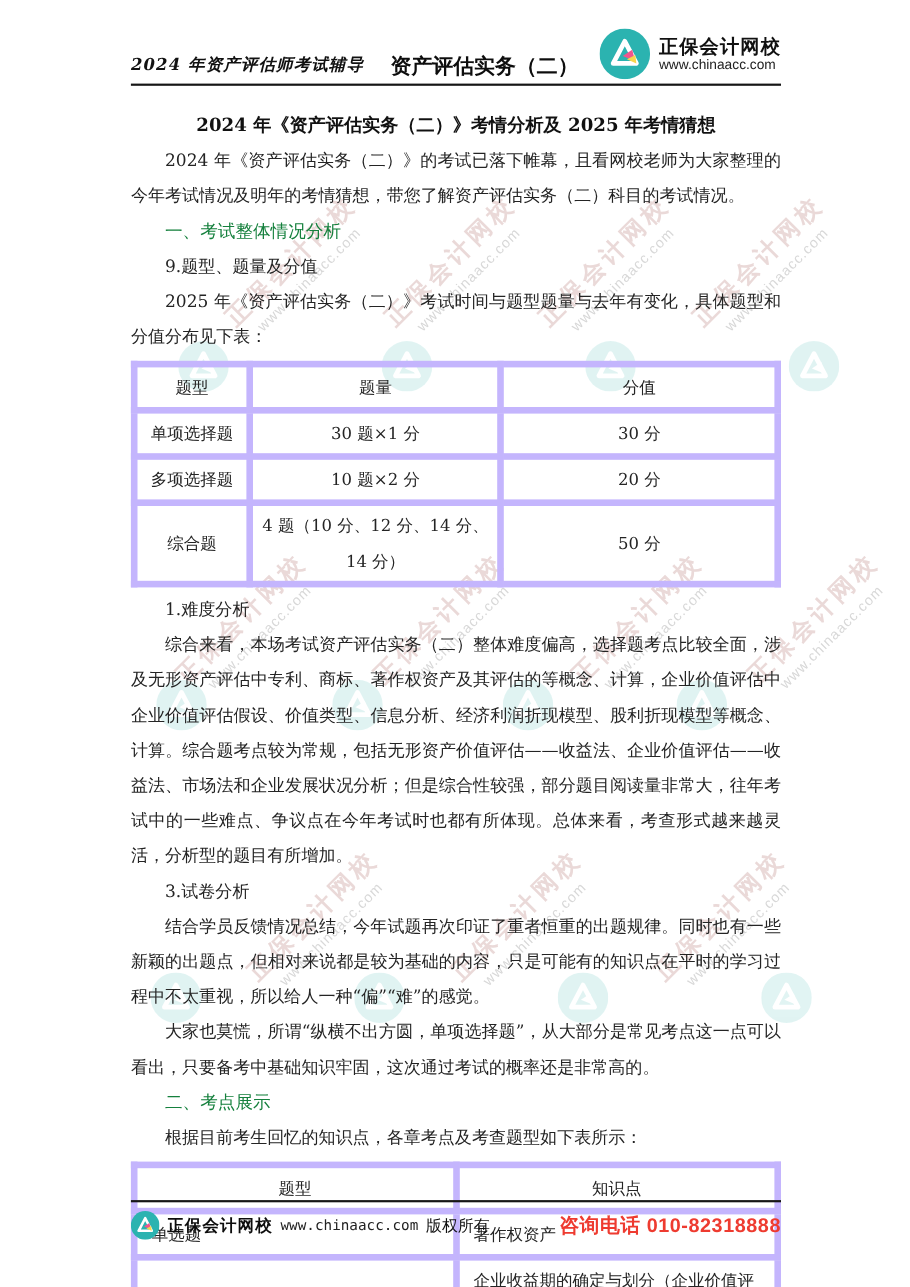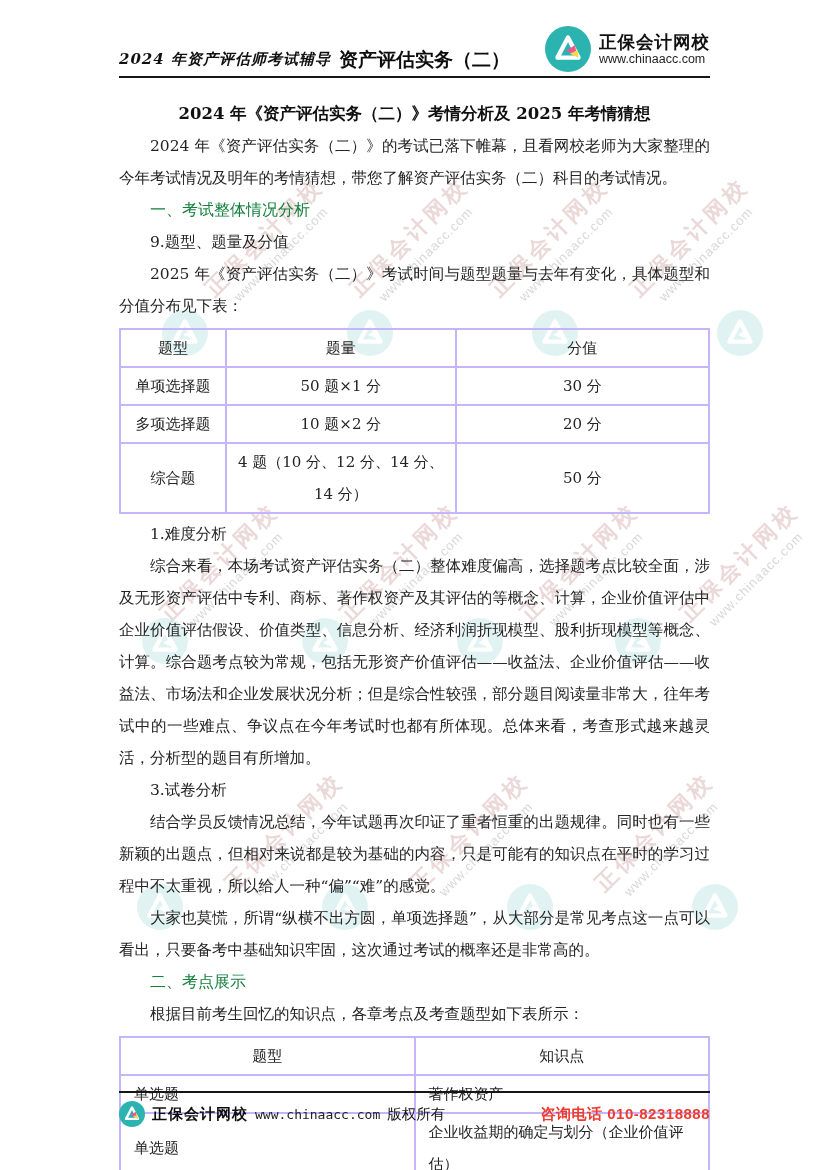--- a/index.html
+++ b/index.html
@@ -15,52 +15,52 @@
   .wm-t { font-size:22px; color:#ead9d8; letter-spacing:4px; font-weight:600;
           font-family:"Liberation Sans",sans-serif; white-space:nowrap; }
   .wm-u { font-size:13px; color:#d8d8d8; letter-spacing:1px; margin-top:1px;
           font-family:"Liberation Sans",sans-serif; }
   .wm-c { position:absolute; z-index:0; opacity:0.5; pointer-events:none; }
   
   .header { position:absolute; left:119px; width:591px; top:0; height:78px;
             border-bottom:2px solid #161616; z-index:2; }
   .hdr-course { position:absolute; left:0; bottom:7px; font-size:15px;
                 font-weight:bold; font-style:italic; letter-spacing:1px; color:#111; }
-  .hdr-subject { position:absolute; left:220px; bottom:3px; font-size:19px;
+  .hdr-subject { position:absolute; left:236px; bottom:3px; font-size:19px;
                  font-weight:bold; color:#0d0d0d; }
   .hdr-logo { position:absolute; right:0; top:26px; display:flex;
               align-items:center; gap:8px; }
   .hdr-logo-text { display:flex; flex-direction:column; line-height:1.15;
                    font-family:"Liberation Sans",sans-serif; }
   .brand-name { font-size:17.5px; font-weight:bold; color:#111; letter-spacing:1px; }
   .brand-url { font-size:12.5px; color:#222; }
   
   .content { position:absolute; left:119px; top:98px; width:591px; z-index:1;
              font-size:15.5px; line-height:32px; color:#242424; }
   .doc-title { text-align:center; font-weight:bold; font-size:16.5px; color:#111; }
   .para { text-indent:31px; text-align:justify; }
   .sec-head { text-indent:31px; font-weight:normal; font-size:16px; color:#15803d; }
   .sub-head { text-indent:31px; }
   table { width:100%; border-collapse:collapse; margin:6px 0 4px;
           background:transparent; }
-  td { border:2px solid #c4b5fd; text-align:center; font-size:15px; color:#242424;
+  td { border:6px solid #c4b5fd; text-align:center; font-size:15px; color:#242424;
        height:34px; padding:2px 6px; }
   .t2 td { height:32px; }
   .t2 td.lft { text-align:left; padding-left:13px; }
   
   .footer { position:absolute; left:119px; width:591px; top:1091px;
             border-top:2px solid #161616; padding-top:8px; z-index:2; }
   .f-row { display:flex; justify-content:space-between; align-items:center; }
   .f-left { display:flex; align-items:center; gap:7px; }
   .f-brand { font-size:15px; font-weight:bold; letter-spacing:1px; color:#0d0d0d;
              font-family:"Liberation Sans",sans-serif; }
   .f-url { font-size:13px; font-family:"DejaVu Sans Mono","Liberation Mono",monospace;
            color:#222; }
   .f-copy { font-size:14.5px; color:#111; font-family:"Liberation Sans",sans-serif; }
-  .f-phone { font-size:15px; color:#ee3b30; font-weight:bold;
+  .f-phone { font-size:18px; color:#ee3b30; font-weight:bold;
              font-family:"Liberation Sans",sans-serif; letter-spacing:0.5px; }
   .f-page { text-align:right; margin-top:6px; font-size:15px; color:#111; }
 </style>
 </head>
 <body>
 
 <div class="page">
 
   <div class="wm" style="left:185px;top:220px;">
       <div class="wm-t">正保会计网校</div>
@@ -194,21 +194,21 @@
 
     <table class="t1">
       <tbody>
         <tr>
           <td style="width:18%">题型</td>
           <td style="width:39%">题量</td>
           <td style="width:43%">分值</td>
         </tr>
         <tr>
           <td>单项选择题</td>
-          <td>50 题×1 分</td>
+          <td>30 题×1 分</td>
           <td>30 分</td>
         </tr>
         <tr>
           <td>多项选择题</td>
           <td>10 题×2 分</td>
           <td>20 分</td>
         </tr>
         <tr>
           <td>综合题</td>
           <td>4 题（10 分、12 分、14 分、14 分）</td>

